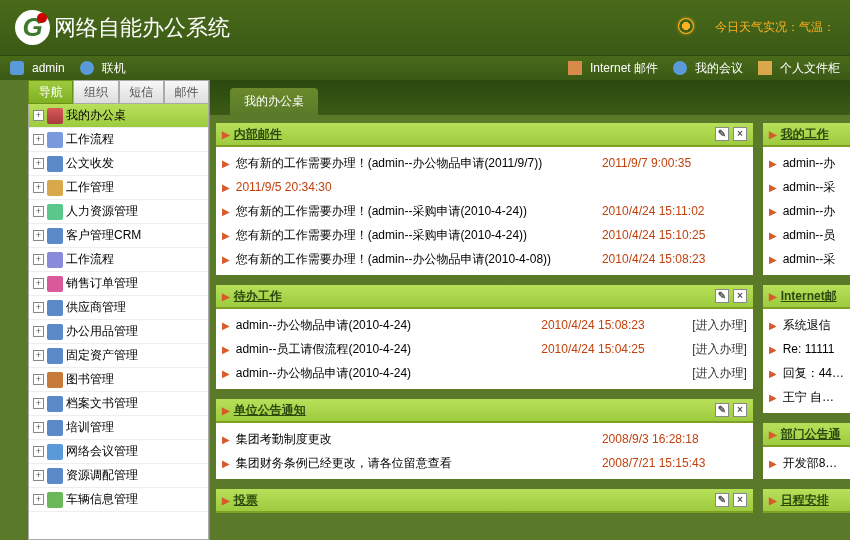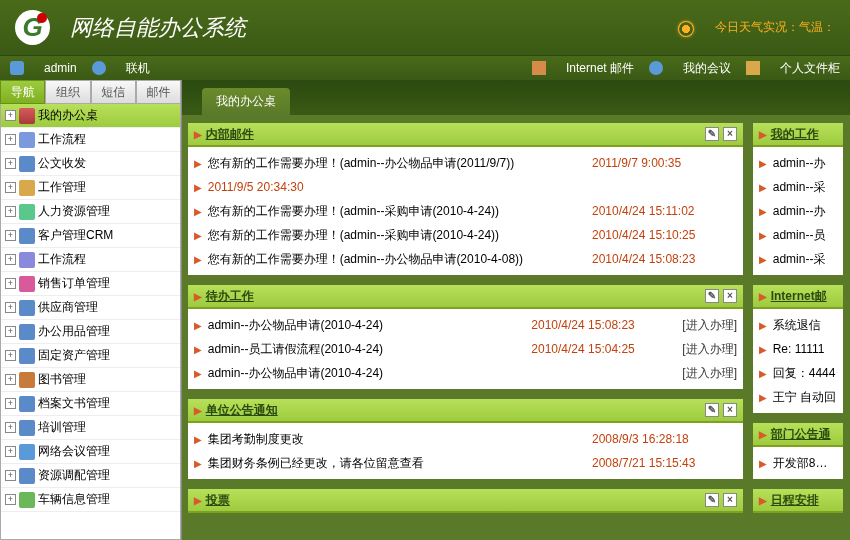--- a/index.html
+++ b/index.html
@@ -1,34 +1,34 @@
 <!DOCTYPE html>
 <html><head>
 <meta charset="utf-8">
 <style>
 * { margin: 0; padding: 0; box-sizing: border-box; font-family: "Microsoft YaHei", Arial, sans-serif; }
 body { width: 850px; height: 540px; overflow: hidden; background: #5a7a2a; }
 .header { height: 55px; background: linear-gradient(to bottom, #4a6a1a, #3a5a15); display: flex; align-items: center; padding: 0 15px; position: relative; }
 .logo { width: 35px; height: 35px; background: #fff; border-radius: 50%; display: flex; align-items: center; justify-content: center; position: relative; }
 .logo::after { content: ""; width: 10px; height: 10px; background: #c00; border-radius: 50%; position: absolute; top: 3px; right: 3px; }
 .logo-g { color: #3a7a2a; font-size: 26px; font-weight: bold; font-style: italic; }
-.app-title { color: #fff; font-size: 22px; margin-left: 20px; font-weight: normal; font-style: italic; }
-.weather { position: absolute; right: 15px; color: #ffb020; font-size: 12px; display: flex; align-items: flex-end; gap: 22px; }
+.app-title { color: #fff; font-size: 22px; margin-left: 4px; font-weight: normal; }
+.weather { position: absolute; right: 15px; color: #ffb020; font-size: 12px; display: flex; align-items: flex-start; gap: 22px; }
 .weather-icon { width: 14px; height: 14px; background: radial-gradient(circle, #ffb020 40%, transparent 40%); border-radius: 50%; box-shadow: 0 0 0 1px #ffb020, 0 0 4px #ffb020; }
 .toolbar { height: 25px; background: linear-gradient(to bottom, #4a6a1a, #3a5a15); display: flex; align-items: center; padding: 0 10px; color: #fff; font-size: 12px; border-top: 1px solid #2a4a10; }
 .toolbar-left { display: flex; gap: 15px; align-items: center; }
 .toolbar-right { margin-left: auto; display: flex; gap: 15px; align-items: center; }
-.tb-item { display: flex; align-items: center; gap: 20px; cursor: pointer; }
+.tb-item { display: flex; align-items: center; gap: 8px; cursor: pointer; }
 .tb-icon { width: 14px; height: 14px; display: inline-block; }
 .tb-user { background: #5a9ad8; border-radius: 3px; }
 .tb-online { background: #5a9ad8; border-radius: 50%; }
 .tb-mail { background: #d88a4a; clip-path: polygon(0 0, 100% 0, 100% 100%, 0 100%); }
 .tb-meet { background: #5a9ad8; border-radius: 50%; }
 .tb-folder { background: #d8a84a; }
-.body-area { display: flex; height: calc(540px - 80px); }
+.body-area { display: flex; height: calc(540px - 80px); padding-left: 28px; }
 .sidebar { width: 182px; background: #fff; display: flex; flex-direction: column; border-right: 1px solid #888; }
 .sidebar-tabs { display: flex; background: #e0e0e0; height: 24px; }
 .sidebar-tab { flex: 1; font-size: 12px; display: flex; align-items: center; justify-content: center; border: 1px solid #aaa; background: linear-gradient(#f8f8f8, #ddd); cursor: pointer; color: #555; }
 .sidebar-tab.active { background: linear-gradient(#9dcb3e, #7fb020); color: #fff; border-color: #6a9018; }
 .nav-tree { flex: 1; overflow-y: auto; background: #fff; border: 1px solid #aaa; border-top: none; }
 .nav-item { display: flex; align-items: center; height: 24px; padding: 0 4px; font-size: 12px; cursor: pointer; border-bottom: 1px solid #eee; gap: 3px; }
 .nav-item:first-child { background: linear-gradient(#b8e05a, #9dcb3e); }
 .expand-box { width: 11px; height: 11px; border: 1px solid #888; background: #fff; font-size: 9px; line-height: 9px; text-align: center; color: #555; }
 .nav-icon { width: 16px; height: 16px; background: #5a8ac8; border-radius: 2px; }
 .nav-icon.i0 { background: linear-gradient(#d85a5a, #a83a3a); }

